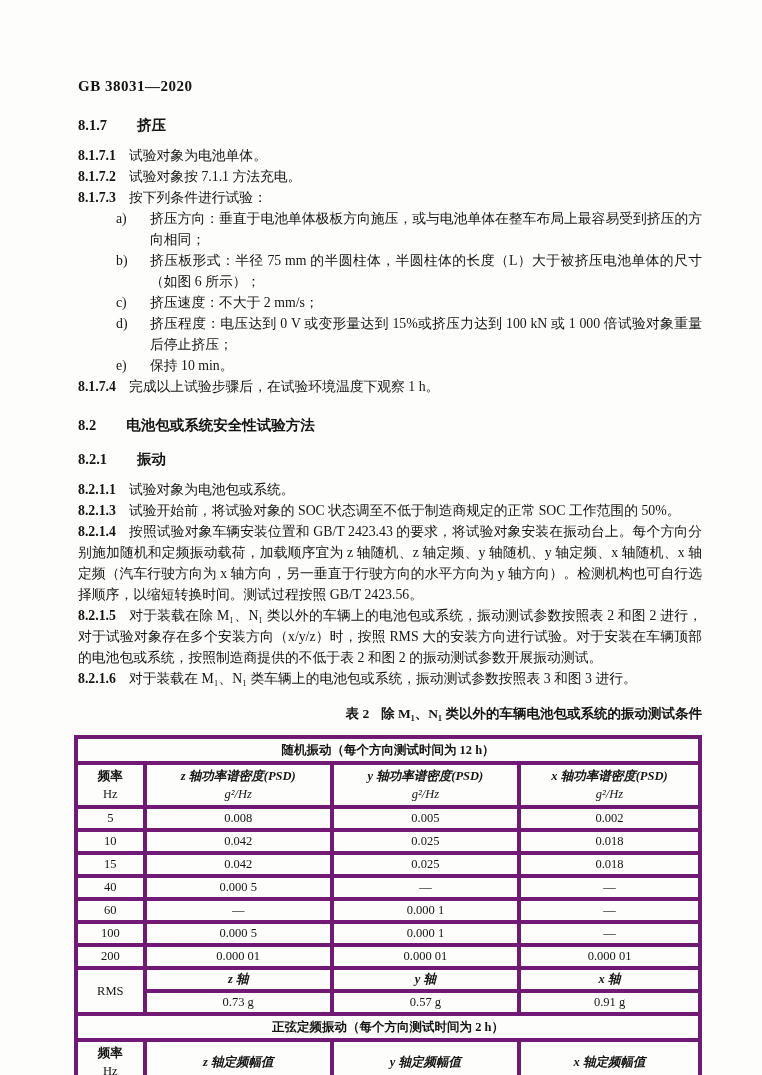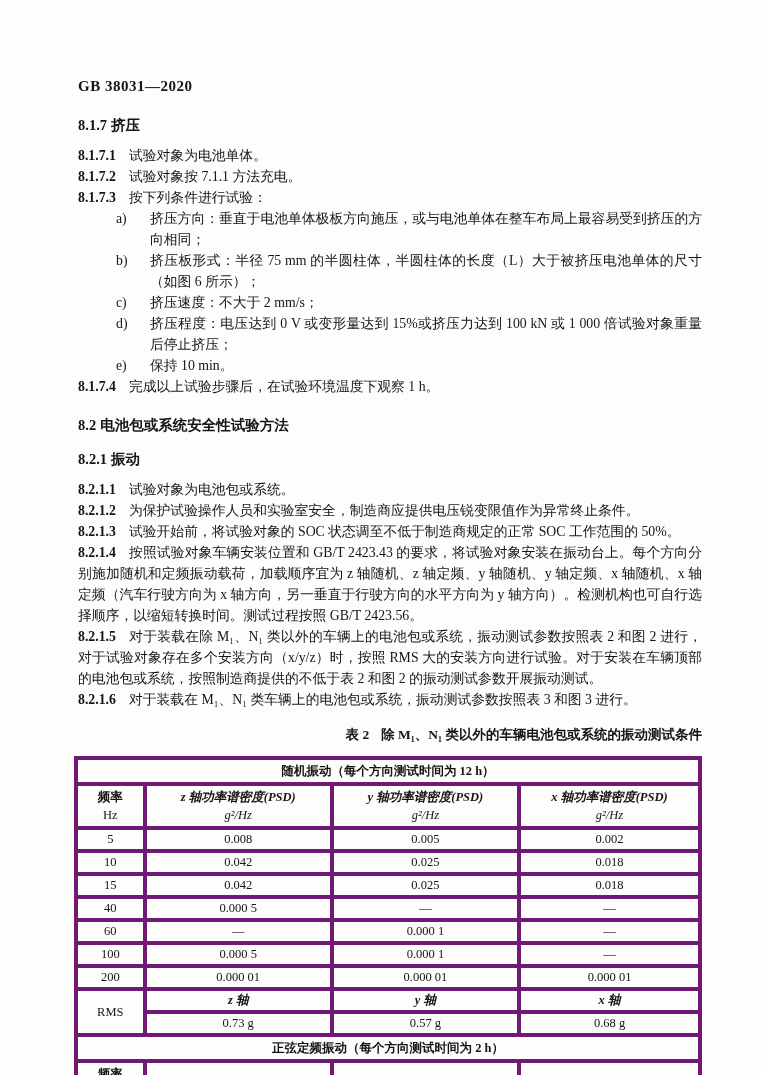--- a/index.html
+++ b/index.html
@@ -22,21 +22,21 @@
     font-size:15px;
     letter-spacing:.5px;
     margin:0 0 20px 0;
   }
   .heading{
     font-weight:bold;
     font-size:14.5px;
     margin:14px 0 10px 0;
     line-height:20px;
   }
-  .heading .h-num{margin-right:4px;}
+  .heading .h-num{margin-right:30px;}
   .clause{
     margin:0;
     font-size:13.8px;
     line-height:21px;
     text-align:justify;
   }
   .clause .c-num{font-weight:bold;margin-right:13px;white-space:nowrap;}
   .li{
     position:relative;
     padding-left:72px;
@@ -124,23 +124,20 @@
   </p>
 
   <p class="heading">
     <span class="h-num">8.2.1</span><span>振动</span>
   </p>
 
   <p class="clause">
     <span class="c-num">8.2.1.1</span><span>试验对象为电池包或系统。</span>
   </p>
   <p class="clause">
-    <span class="c-num">8.2.1.2</span><span>为保护试验操作人员和实验室安全，制造商应提供电压锐变限值作为异常终止条件。</span>
-  </p>
-  <p class="clause">
     <span class="c-num">8.2.1.3</span><span>试验开始前，将试验对象的 SOC 状态调至不低于制造商规定的正常 SOC 工作范围的 50%。</span>
   </p>
   <p class="clause">
     <span class="c-num">8.2.1.4</span><span>按照试验对象车辆安装位置和 GB/T 2423.43 的要求，将试验对象安装在振动台上。每个方向分别施加随机和定频振动载荷，加载顺序宜为 z 轴随机、z 轴定频、y 轴随机、y 轴定频、x 轴随机、x 轴定频（汽车行驶方向为 x 轴方向，另一垂直于行驶方向的水平方向为 y 轴方向）。检测机构也可自行选择顺序，以缩短转换时间。测试过程按照 GB/T 2423.56。</span>
   </p>
   <p class="clause">
     <span class="c-num">8.2.1.5</span><span>对于装载在除 M₁、N₁ 类以外的车辆上的电池包或系统，振动测试参数按照表 2 和图 2 进行，对于试验对象存在多个安装方向（x/y/z）时，按照 RMS 大的安装方向进行试验。对于安装在车辆顶部的电池包或系统，按照制造商提供的不低于表 2 和图 2 的振动测试参数开展振动测试。</span>
   </p>
   <p class="clause">
     <span class="c-num">8.2.1.6</span><span>对于装载在 M₁、N₁ 类车辆上的电池包或系统，振动测试参数按照表 3 和图 3 进行。</span>
@@ -223,21 +220,21 @@
       </tr>
       <tr>
         <td rowspan="2">RMS</td>
         <td class="axis var">z 轴</td>
         <td class="axis var">y 轴</td>
         <td class="axis var">x 轴</td>
       </tr>
       <tr>
         <td>0.73 g</td>
         <td>0.57 g</td>
-        <td>0.68 g</td>
+        <td>0.91 g</td>
       </tr>
       <tr>
         <td colspan="4" class="span-hdr">正弦定频振动（每个方向测试时间为 2 h）</td>
       </tr>
       <tr>
         <td class="col-hdr two-line">
           <div>频率</div>
           <div style="font-weight:normal;">Hz</div>
         </td>
         <td class="col-hdr var">z 轴定频幅值</td>

